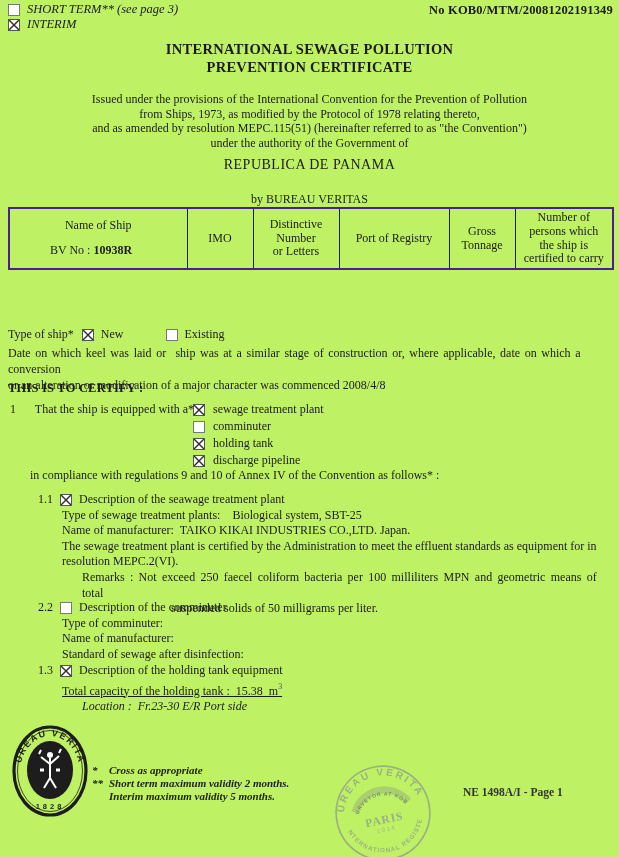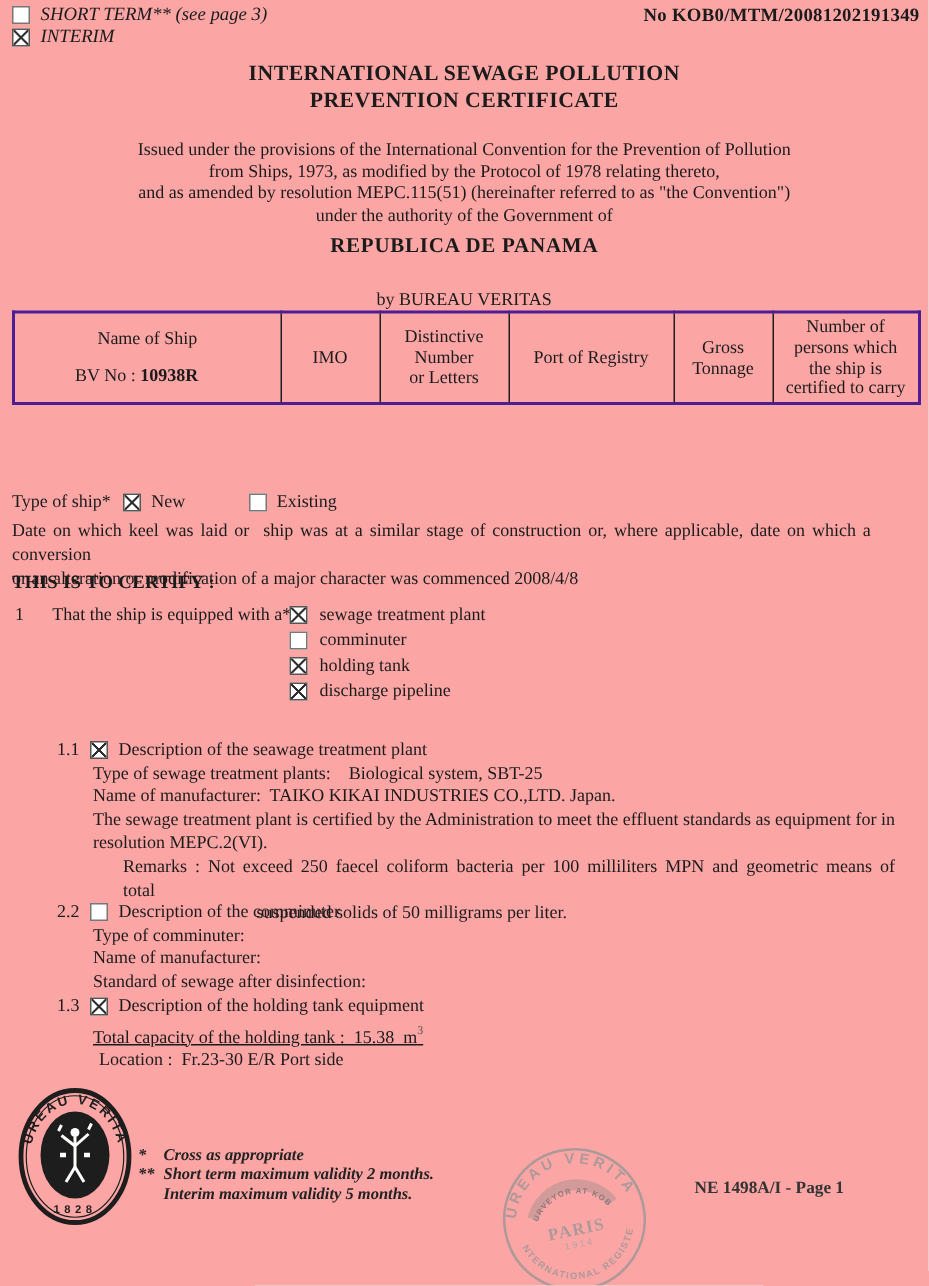--- a/index.html
+++ b/index.html
@@ -1,18 +1,18 @@
 <!DOCTYPE html>
 <html><head>
 <meta charset="utf-8">
 <style>
   html,body{margin:0;padding:0;background:#e8e8e6;}
   .page{
     position:relative;width:619px;height:857px;margin:0 auto;
-    background:#fca5a5;overflow:hidden;
+    background:#bef264;overflow:hidden;
     font-family:"Liberation Serif","DejaVu Serif",serif;
     color:#1b1b1b;font-size:12px;
   }
   [data-bind]{white-space:pre-wrap;}
 
   
   .cb{display:inline-block;width:10px;height:10px;border:1px solid #555;
       background:#fff;vertical-align:-1px;flex:0 0 auto;}
   .cb.checked{
     background-image:
@@ -24,21 +24,21 @@
   
   .hdr-left{position:absolute;left:8px;top:2px;font-style:italic;font-size:12.5px;}
   .hdr-row{display:flex;align-items:center;gap:7px;height:15px;}
   .cert-no{position:absolute;right:6px;top:3px;font-weight:bold;font-size:12.5px;letter-spacing:.2px;}
 
   .title{position:absolute;left:0;right:0;top:41px;text-align:center;
          font-weight:bold;font-size:14.5px;line-height:17.5px;letter-spacing:.3px;}
   .preamble{position:absolute;left:0;right:0;top:92px;text-align:center;
             font-size:12px;line-height:14.6px;}
   .country{position:absolute;left:0;right:0;top:157px;text-align:center;
-           font-weight:bold;font-size:14px;letter-spacing:.5px;}
+           font-weight:normal;font-size:14px;letter-spacing:.5px;}
   .byline{position:absolute;left:0;right:0;top:192px;text-align:center;font-size:12px;}
 
   
   table.ship{position:absolute;left:8px;top:207px;width:604px;border-collapse:collapse;
              border:2px solid #4c1d95;table-layout:fixed;}
   table.ship td{border:1.5px solid #1f1f1f;text-align:center;vertical-align:middle;
                 font-size:12px;line-height:13.8px;padding:2px;}
   tr.hrow{height:60px;}
   tr.drow{height:46px;}
   .th-pre{white-space:pre-line;}
@@ -59,21 +59,21 @@
   .sec{position:absolute;left:38px;width:575px;line-height:15.6px;}
   .sec-title{display:flex;align-items:center;gap:7px;}
   .sec-num{display:inline-block;}
   .sec .ln{margin-left:24px;}
   .s11{top:492px;}
   .s11 .rem1{margin-left:44px;width:530px;word-spacing:2.3px;}
   .s11 .rem2{margin-left:133px;}
   .s12{top:600px;}
   .s13{top:663px;}
   .s13 .cap{margin-left:24px;text-decoration:underline;}
-  .s13 .loc{margin-left:28px;}
+  .s13 .loc{margin-left:44px;font-style:italic;}
   sup.m3{font-size:8px;vertical-align:6px;color:#555;}
 
   .seal{position:absolute;left:10px;top:724px;}
   .notes{position:absolute;left:92px;top:764px;font-weight:bold;font-style:italic;
          font-size:11px;line-height:12.8px;color:#222;}
   .note-row{display:flex;}
   .note-mark{width:17px;flex:0 0 auto;font-style:italic;}
   .stamp{position:absolute;left:331px;top:761px;opacity:.7;transform:rotate(-12deg);}
   .form-no{position:absolute;left:463px;top:786px;font-weight:bold;font-size:11.5px;color:#333;}
 </style>
@@ -172,20 +172,21 @@
     <div class="equip-row">
       <span class="cb checked"></span>
       <span data-bind="certify.equipment.2.label">holding tank</span>
     </div>
     <div class="equip-row">
       <span class="cb checked"></span>
       <span data-bind="certify.equipment.3.label">discharge pipeline</span>
     </div>
   </div>
 
+  <div class="compliance" data-bind="certify.compliance">in compliance with regulations 9 and 10 of Annex IV of the Convention as follows* :</div>
 
   <div class="sec s11">
     <div class="sec-title">
       <span class="sec-num" data-bind="sections.s11.num">1.1</span>
       <span class="cb checked"></span>
       <span data-bind="sections.s11.title">Description of the seawage treatment plant</span>
     </div>
     <div class="ln" data-bind="sections.s11.lines.0">Type of sewage treatment plants:    Biological system, SBT-25</div>
     <div class="ln" data-bind="sections.s11.lines.1">Name of manufacturer:  TAIKO KIKAI INDUSTRIES CO.,LTD. Japan.</div>
     <div class="ln" data-bind="sections.s11.lines.2">The sewage treatment plant is certified by the Administration to meet the effluent standards as equipment for in</div>

